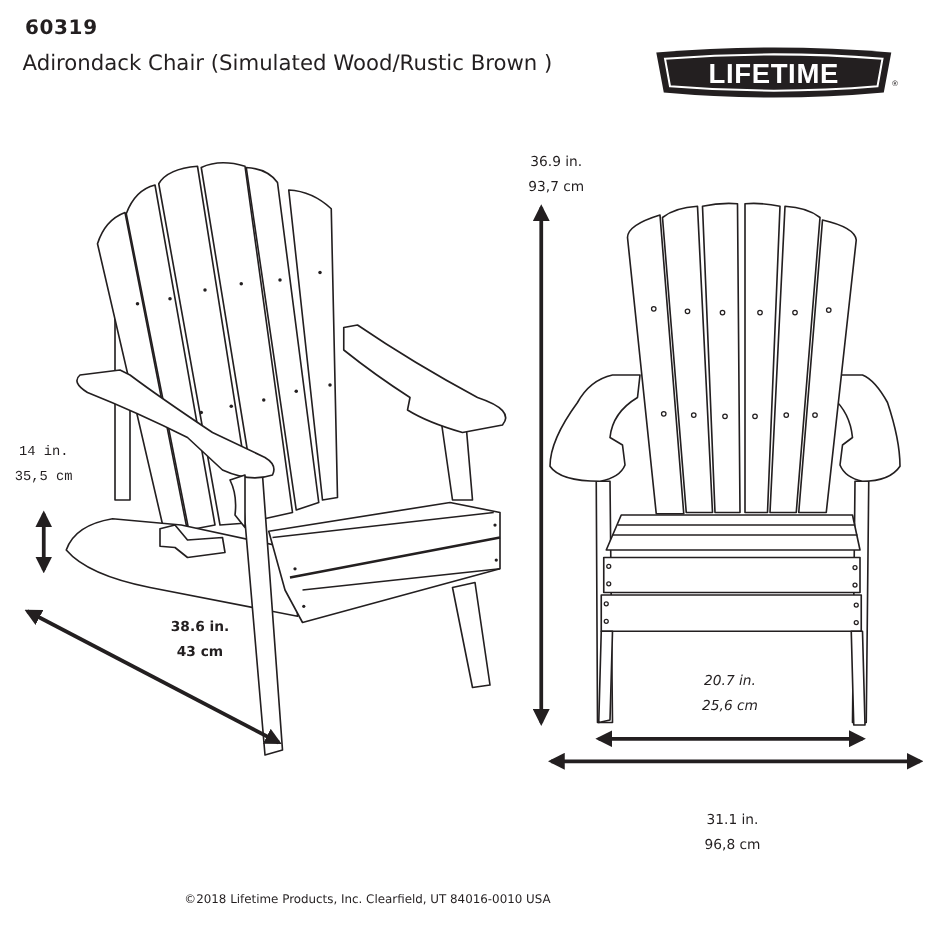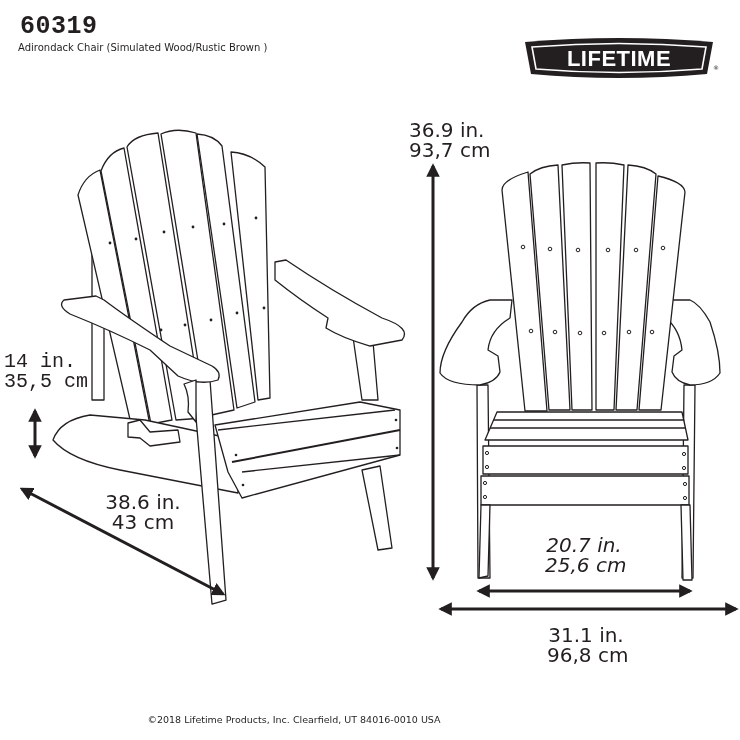--- a/index.html
+++ b/index.html
@@ -1,21 +1,21 @@
 <!DOCTYPE html>
 <html><head>
 <meta charset="utf-8">
 <style>
   html, body { margin:0; padding:0; background:#ffffff; }
   body { width:740px; height:740px; position:relative; overflow:hidden; font-family:"DejaVu Sans", sans-serif; color:#231f20; }
   .abs { position:absolute; }
-  .model { left:20px; top:14px; font-size:25px; font-weight:bold; letter-spacing:0.5px; line-height:1;font-family:Liberation Mono, monospace; }
-  .subtitle { left:18px; top:42px; font-size:10px; line-height:1.1; white-space:nowrap; }
+  .model { left:20px; top:14px; font-size:16px; font-weight:bold; letter-spacing:0.5px; line-height:1; }
+  .subtitle { left:18px; top:42px; font-size:17px; line-height:1.1; white-space:nowrap; }
   .logo { left:521px; top:36px; width:196px; height:44px; }
-  .dim { font-size:20px; line-height:20px; text-align:center; white-space:nowrap; }
+  .dim { font-size:11px; line-height:20px; text-align:center; white-space:nowrap; }
   .footer { left:0; width:588px; top:714px; font-size:9.5px; text-align:center; }
   svg.art { position:absolute; left:0; top:0; }
 </style>
 </head>
 <body>
 
 <div class="abs model">60319</div>
 <div class="abs subtitle">Adirondack Chair (Simulated Wood/Rustic Brown )</div>
 
 <div class="abs logo">
@@ -144,33 +144,33 @@
   <line x1="479" y1="591" x2="690" y2="591" stroke="#231f20" stroke-width="3" marker-start="url(#ah)" marker-end="url(#ah)"></line>
 
   <line x1="441" y1="609" x2="736" y2="609" stroke="#231f20" stroke-width="3" marker-start="url(#ah)" marker-end="url(#ah)"></line>
 </svg>
 
 <div class="abs dim" style="left:4px;top:352px;width:62px;font-family:Liberation Mono, monospace;">
   <div>14 in.</div>
   <div>35,5 cm</div>
 </div>
 
-<div class="abs dim" style="left:105px;top:492px;width:76px;">
+<div class="abs dim" style="left:122px;top:492px;width:76px;font-weight:bold;">
   <div>38.6 in.</div>
   <div>43 cm</div>
 </div>
 
 <div class="abs dim" style="left:409px;top:120px;width:72px;">
   <div>36.9 in.</div>
   <div>93,7 cm</div>
 </div>
 
 <div class="abs dim" style="left:545px;top:535px;width:78px;font-style:italic;">
   <div>20.7 in.</div>
   <div>25,6 cm</div>
 </div>
 
-<div class="abs dim" style="left:547px;top:625px;width:78px;">
+<div class="abs dim" style="left:547px;top:646px;width:78px;">
   <div>31.1 in.</div>
   <div>96,8 cm</div>
 </div>
 
 <div class="abs footer">©2018 Lifetime Products, Inc. Clearfield, UT 84016-0010 USA</div>
 
 </body></html>

